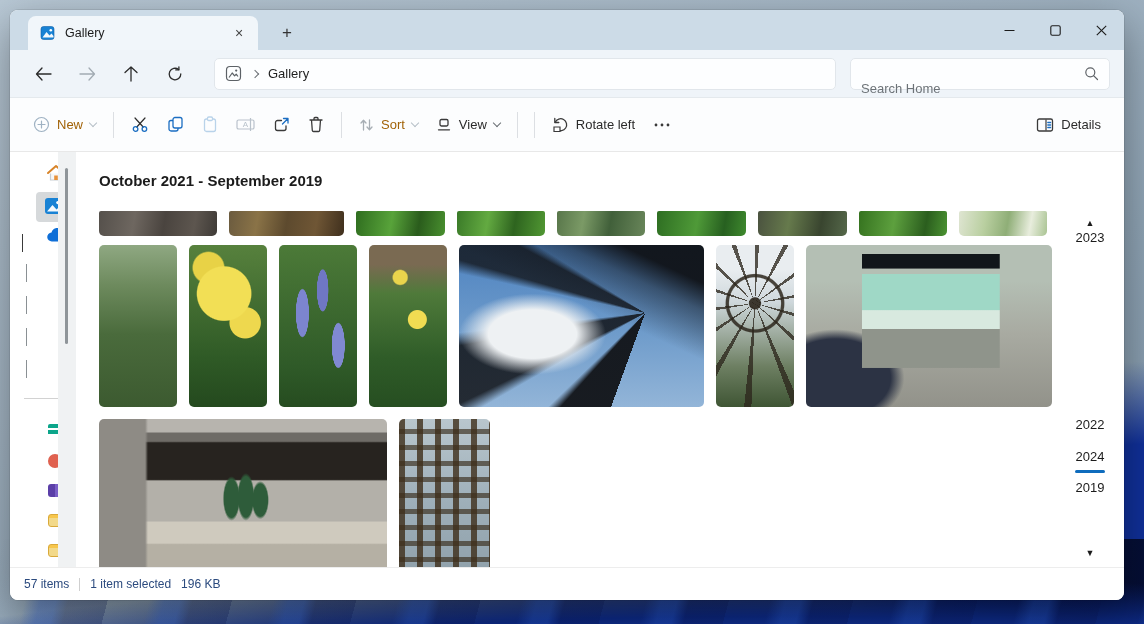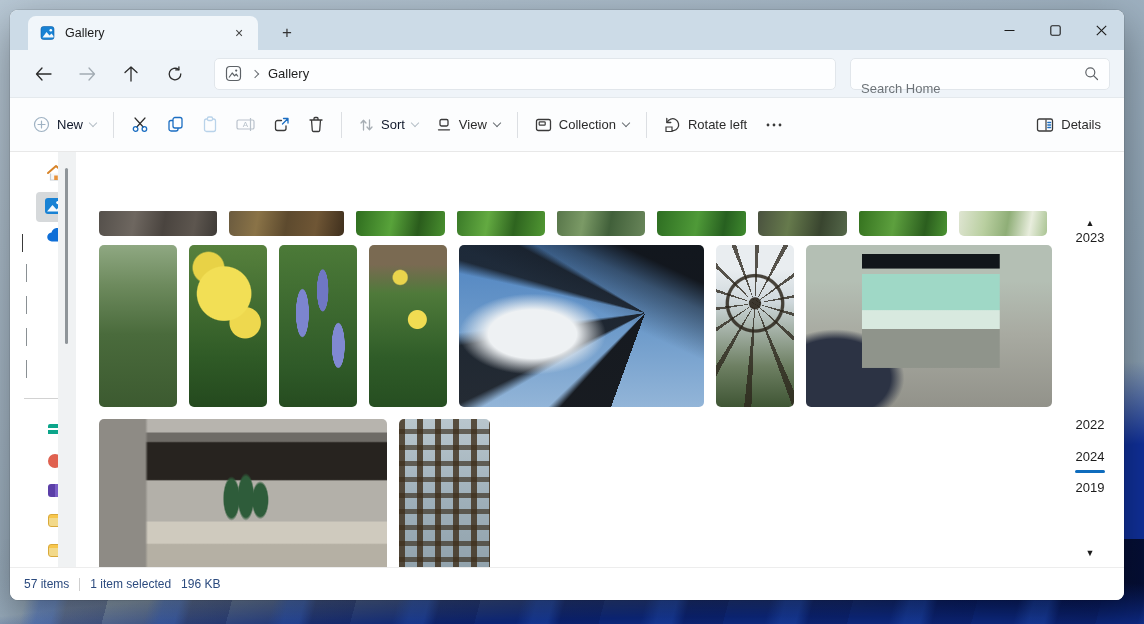--- a/index.html
+++ b/index.html
@@ -46,21 +46,21 @@
   .searchbox input { border:none; outline:none; background:transparent; flex:1; font-size:13px; color:#222;
     font-family:"Liberation Sans","DejaVu Sans",sans-serif;margin-top:29px; }
   .searchbox input::placeholder { color:#6d7378; }
 
   
   .toolbar { height:55px; background:#fcfdfe; border-top:1px solid #e4e9ed; border-bottom:1px solid #e8e8e8;
     display:flex; align-items:center; padding:0 14px; flex-shrink:0; }
   .tb-btn { height:36px; border-radius:5px; display:flex; align-items:center; justify-content:center; gap:7px;
     padding:0 9px; flex-shrink:0; }
   .tb-label { font-size:13px; color:#2b2b2b; white-space:nowrap; }
-  .tb-label.dis { color:#0f172a; }
+  .tb-label.dis { color:#a16207; }
   .tb-divider { width:1px; height:26px; background:#dcdfe3; margin:0 8px; flex-shrink:0; }
   .chev { width:6px; height:6px; border-right:1.4px solid #6a6f74; border-bottom:1.4px solid #6a6f74; flex-shrink:0; }
   .chev.down { transform:rotate(45deg); margin-top:-3px; }
   .chev.right { transform:rotate(-45deg); }
   .chev.dis { border-color:#b6bfc7; }
   .spacer { flex:1; }
 
   
   .bodyrow { flex:1; display:flex; min-height:0; background:#fff; position:relative; }
 
@@ -255,30 +255,20 @@
       <span>
         <svg width="16" height="16" viewBox="0 0 16 16">
             <rect x="4" y="2.5" width="8" height="6.5" rx="1.4" fill="none" stroke="#3a3a3a" stroke-width="1.3"></rect>
             <line x1="2.5" y1="12.8" x2="13.5" y2="12.8" stroke="#3a3a3a" stroke-width="1.3" stroke-linecap="round"></line>
           </svg>
       </span>
       <span class="tb-label">View</span>
       <span class="chev down"></span>
     </div>
     <div class="tb-divider"></div>
-    <div class="tb-btn">
-      <span>
-        <svg width="17" height="16" viewBox="0 0 17 16">
-            <rect x="1.5" y="2.5" width="14" height="11" rx="1.8" fill="none" stroke="#3a3a3a" stroke-width="1.3"></rect>
-            <rect x="4.2" y="4.8" width="6" height="3.4" rx="0.8" fill="none" stroke="#3a3a3a" stroke-width="1.2"></rect>
-          </svg>
-      </span>
-      <span class="tb-label">Collection</span>
-      <span class="chev down"></span>
-    </div>
     <div class="tb-divider"></div>
     <div class="tb-btn">
       <span>
         <svg width="17" height="17" viewBox="0 0 17 17">
             <path d="M3.2 6.2 A6 6 0 1 1 5 13.5" fill="none" stroke="#3a3a3a" stroke-width="1.3" stroke-linecap="round"></path>
             <path d="M2.8 2.5 V6.5 H6.8" fill="none" stroke="#3a3a3a" stroke-width="1.3" stroke-linecap="round" stroke-linejoin="round"></path>
             <path d="M2 11 h6 v4.5 h-6 z" fill="#fff" stroke="#3a3a3a" stroke-width="1.2"></path>
           </svg>
       </span>
       <span class="tb-label">Rotate left</span>
@@ -341,20 +331,21 @@
       <div class="sb-chip" style="top:272px;background:linear-gradient(180deg,#0ca58a 0 30%,#fff 31% 45%,#0ca58a 46% 75%,#fff 76%);border-radius:2px;"></div>
       <div class="sb-chip" style="top:302px;background:radial-gradient(circle,#e0614f 0 60%,#c9503f 100%);border-radius:50%;width:14px;height:14px;"></div>
       <div class="sb-chip" style="top:332px;background:linear-gradient(90deg,#5b3fa8 0 55%,#7a5fc6 56%);"></div>
       <div class="sb-chip" style="top:362px;background:linear-gradient(180deg,#f7c64c 0 30%,#f2d98a 31%);border:1px solid #d9a93a;"></div>
       <div class="sb-chip" style="top:392px;background:linear-gradient(180deg,#f7c64c 0 30%,#f2d98a 31%);border:1px solid #d9a93a;"></div>
       <div class="sb-gutter"></div>
       <div class="sb-thumb"></div>
     </div>
 
     <div class="content">
+      <div class="group-header">October 2021 - September 2019</div>
 
       <div class="prow r-partial">
         <div class="tile cuttop pt1" style="background:linear-gradient(100deg,#55504b 0%,#6e6760 30%,#4a443f 55%,#5d564f 80%,#3e3a36 100%)"></div>
         <div class="tile cuttop pt2" style="background:linear-gradient(100deg,#6b5b3f,#8a7347 25%,#5d4a2e 50%,#6f5635 75%,#3f2f1d)"></div>
         <div class="tile cuttop pt3" style="background:linear-gradient(100deg,#2f6d1f,#58a33a 40%,#2a5c1c 70%,#49902f)"></div>
         <div class="tile cuttop pt4" style="background:linear-gradient(100deg,#3a7a28,#63aa41 35%,#2e641f 65%,#519833)"></div>
         <div class="tile cuttop pt5" style="background:linear-gradient(100deg,#58764a,#7b9a66 30%,#41603a 60%,#69865a)"></div>
         <div class="tile cuttop pt6" style="background:linear-gradient(100deg,#2e6e22,#4f9a38 45%,#276020 75%,#3f8a2e)"></div>
         <div class="tile cuttop pt7" style="background:linear-gradient(100deg,#4a523f,#667a4c 35%,#39452f 70%,#55684a)"></div>
         <div class="tile cuttop pt8" style="background:linear-gradient(100deg,#35721f,#5da03e 40%,#2b5e1e 75%,#4b9332)"></div>

